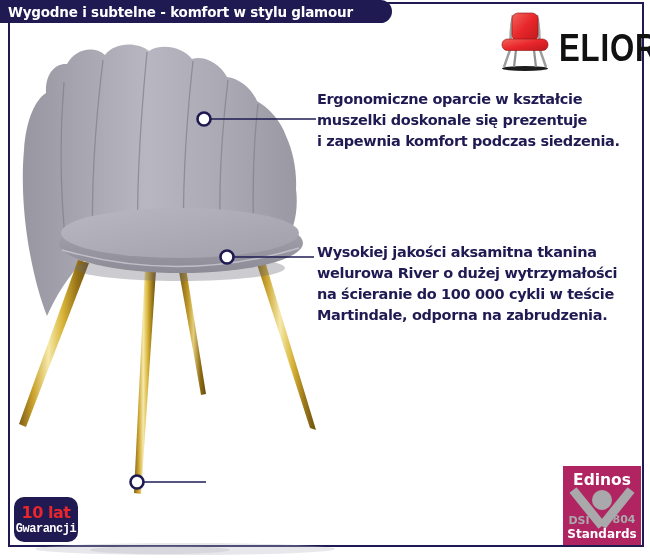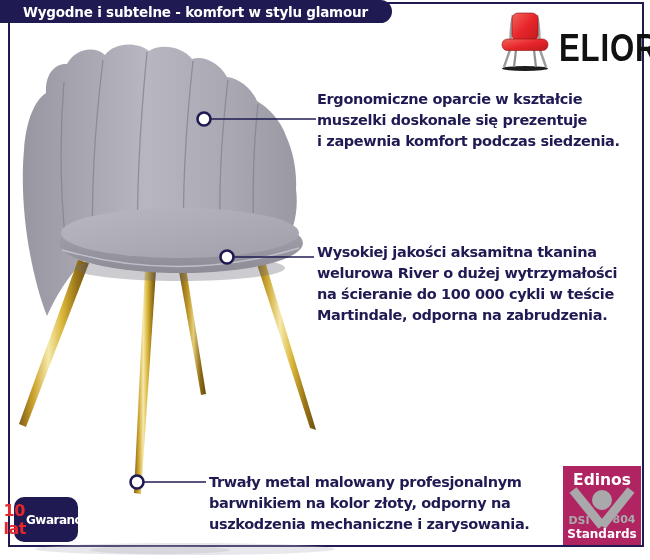--- a/index.html
+++ b/index.html
@@ -8,39 +8,39 @@
   
   .fline{position:absolute;background:#1f1b52;}
   .fline.top{left:386px;top:2px;width:258px;height:2px;}
   .fline.right{left:642px;top:2px;width:2px;height:545px;}
   .fline.bottom{left:8px;top:545px;width:636px;height:2px;}
   .fline.left{left:8px;top:22px;width:2px;height:523px;}
   
   .banner{position:absolute;left:0;top:0;width:392px;height:23px;background:#1f1b52;
           border-radius:0 12px 12px 0;display:flex;align-items:center;}
   .banner span{color:#ffffff;font-weight:700;font-size:13.5px;letter-spacing:-0.2px;
-               padding-left:23px;white-space:nowrap;}
+               padding-left:8px;white-space:nowrap;}
   
   .brand{position:absolute;left:499px;top:12px;width:160px;height:62px;}
   .brand-icon{position:absolute;left:0;top:0;}
   .brand-name{position:absolute;left:60px;top:15px;color:#111111;font-weight:700;
               font-size:38px;font-family:"Liberation Sans",sans-serif;letter-spacing:1px;
               transform:scaleX(0.82);transform-origin:left center;white-space:nowrap;}
   
   .annot{position:absolute;color:#1f1b52;font-weight:700;font-size:14.5px;line-height:21px;
          letter-spacing:-0.35px;white-space:pre-line;}
   .annot.a1{left:317px;top:89px;width:335px;}
   .annot.a2{left:317px;top:242px;width:345px;}
   .annot.a3{left:209px;top:472px;width:395px;}
   
   .warranty{position:absolute;left:14px;top:497px;width:64px;height:45px;background:#1f1b52;
-            border-radius:10px;display:flex;align-items:center;
+            border-radius:10px;display:flex;flex-direction:column;align-items:center;
             justify-content:center;}
   .warranty .y{color:#e8262b;font-weight:700;font-size:16px;line-height:18px;letter-spacing:-0.5px;}
-  .warranty .g{color:#ffffff;font-weight:700;font-size:12px;line-height:14px;letter-spacing:-0.5px;}
+  .warranty .g{color:#ffffff;font-weight:700;font-size:12px;line-height:14px;letter-spacing:-0.5px;font-family:Liberation Mono, monospace;}
   
   .edinos{position:absolute;left:563px;top:466px;width:78px;height:79px;}
   
   .scene{position:absolute;left:0;top:0;width:650px;height:560px;}
 </style>
 </head>
 <body>
 
 <div class="canvas">
 
@@ -148,23 +148,20 @@
     <circle cx="137" cy="482" r="6.5" fill="#ffffff" stroke="#1f1b52" stroke-width="2.6"></circle>
   </svg>
 
   <div class="annot a1">Ergonomiczne oparcie w kształcie
 muszelki doskonale się prezentuje
 i zapewnia komfort podczas siedzenia.</div>
   <div class="annot a2">Wysokiej jakości aksamitna tkanina
 welurowa River o dużej wytrzymałości
 na ścieranie do 100 000 cykli w teście
 Martindale, odporna na zabrudzenia.</div>
-  <div class="annot a3">Trwały metal malowany profesjonalnym
-barwnikiem na kolor złoty, odporny na
-uszkodzenia mechaniczne i zarysowania.</div>
 
   <div class="warranty">
     <div class="y">10 lat</div>
     <div class="g">Gwarancji</div>
   </div>
 
   <svg class="edinos" viewBox="0 0 78 79">
     <rect x="0" y="0" width="78" height="79" fill="#b02462"></rect>
     <text x="39" y="19" text-anchor="middle" fill="#ffffff" font-size="15.5" font-weight="700" font-family="DejaVu Sans, Liberation Sans, sans-serif">Edinos</text>
     <g>

